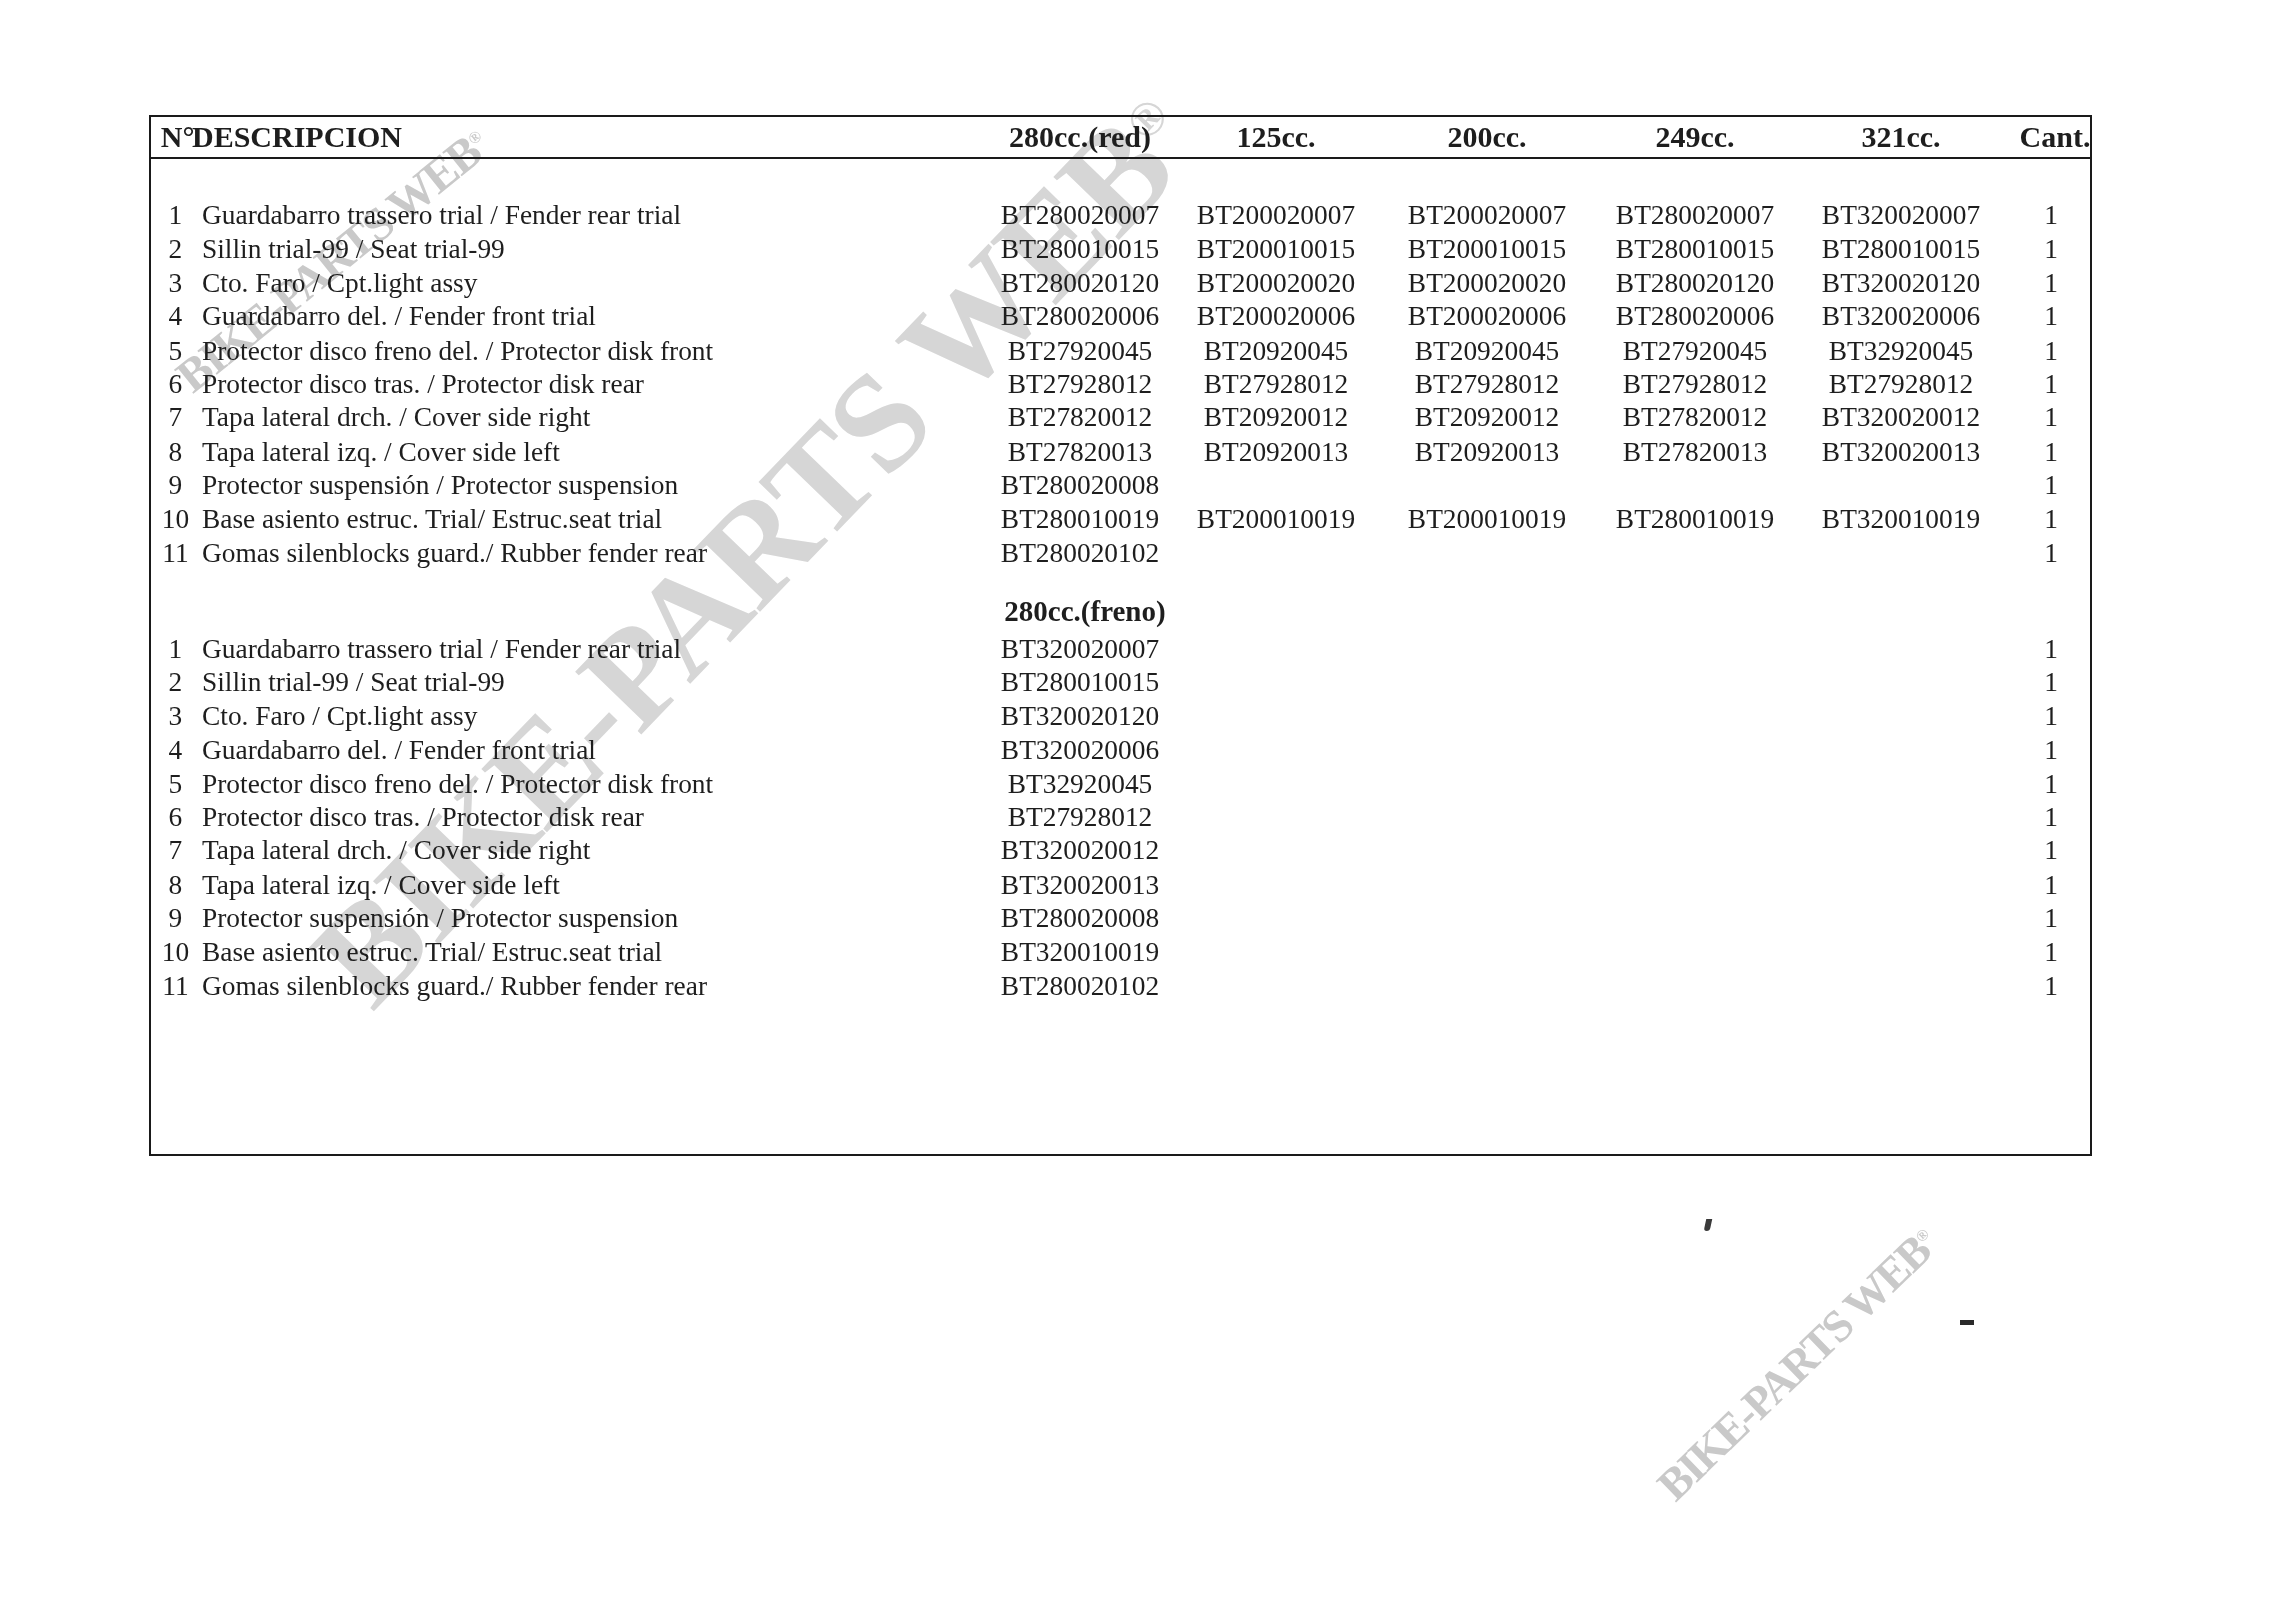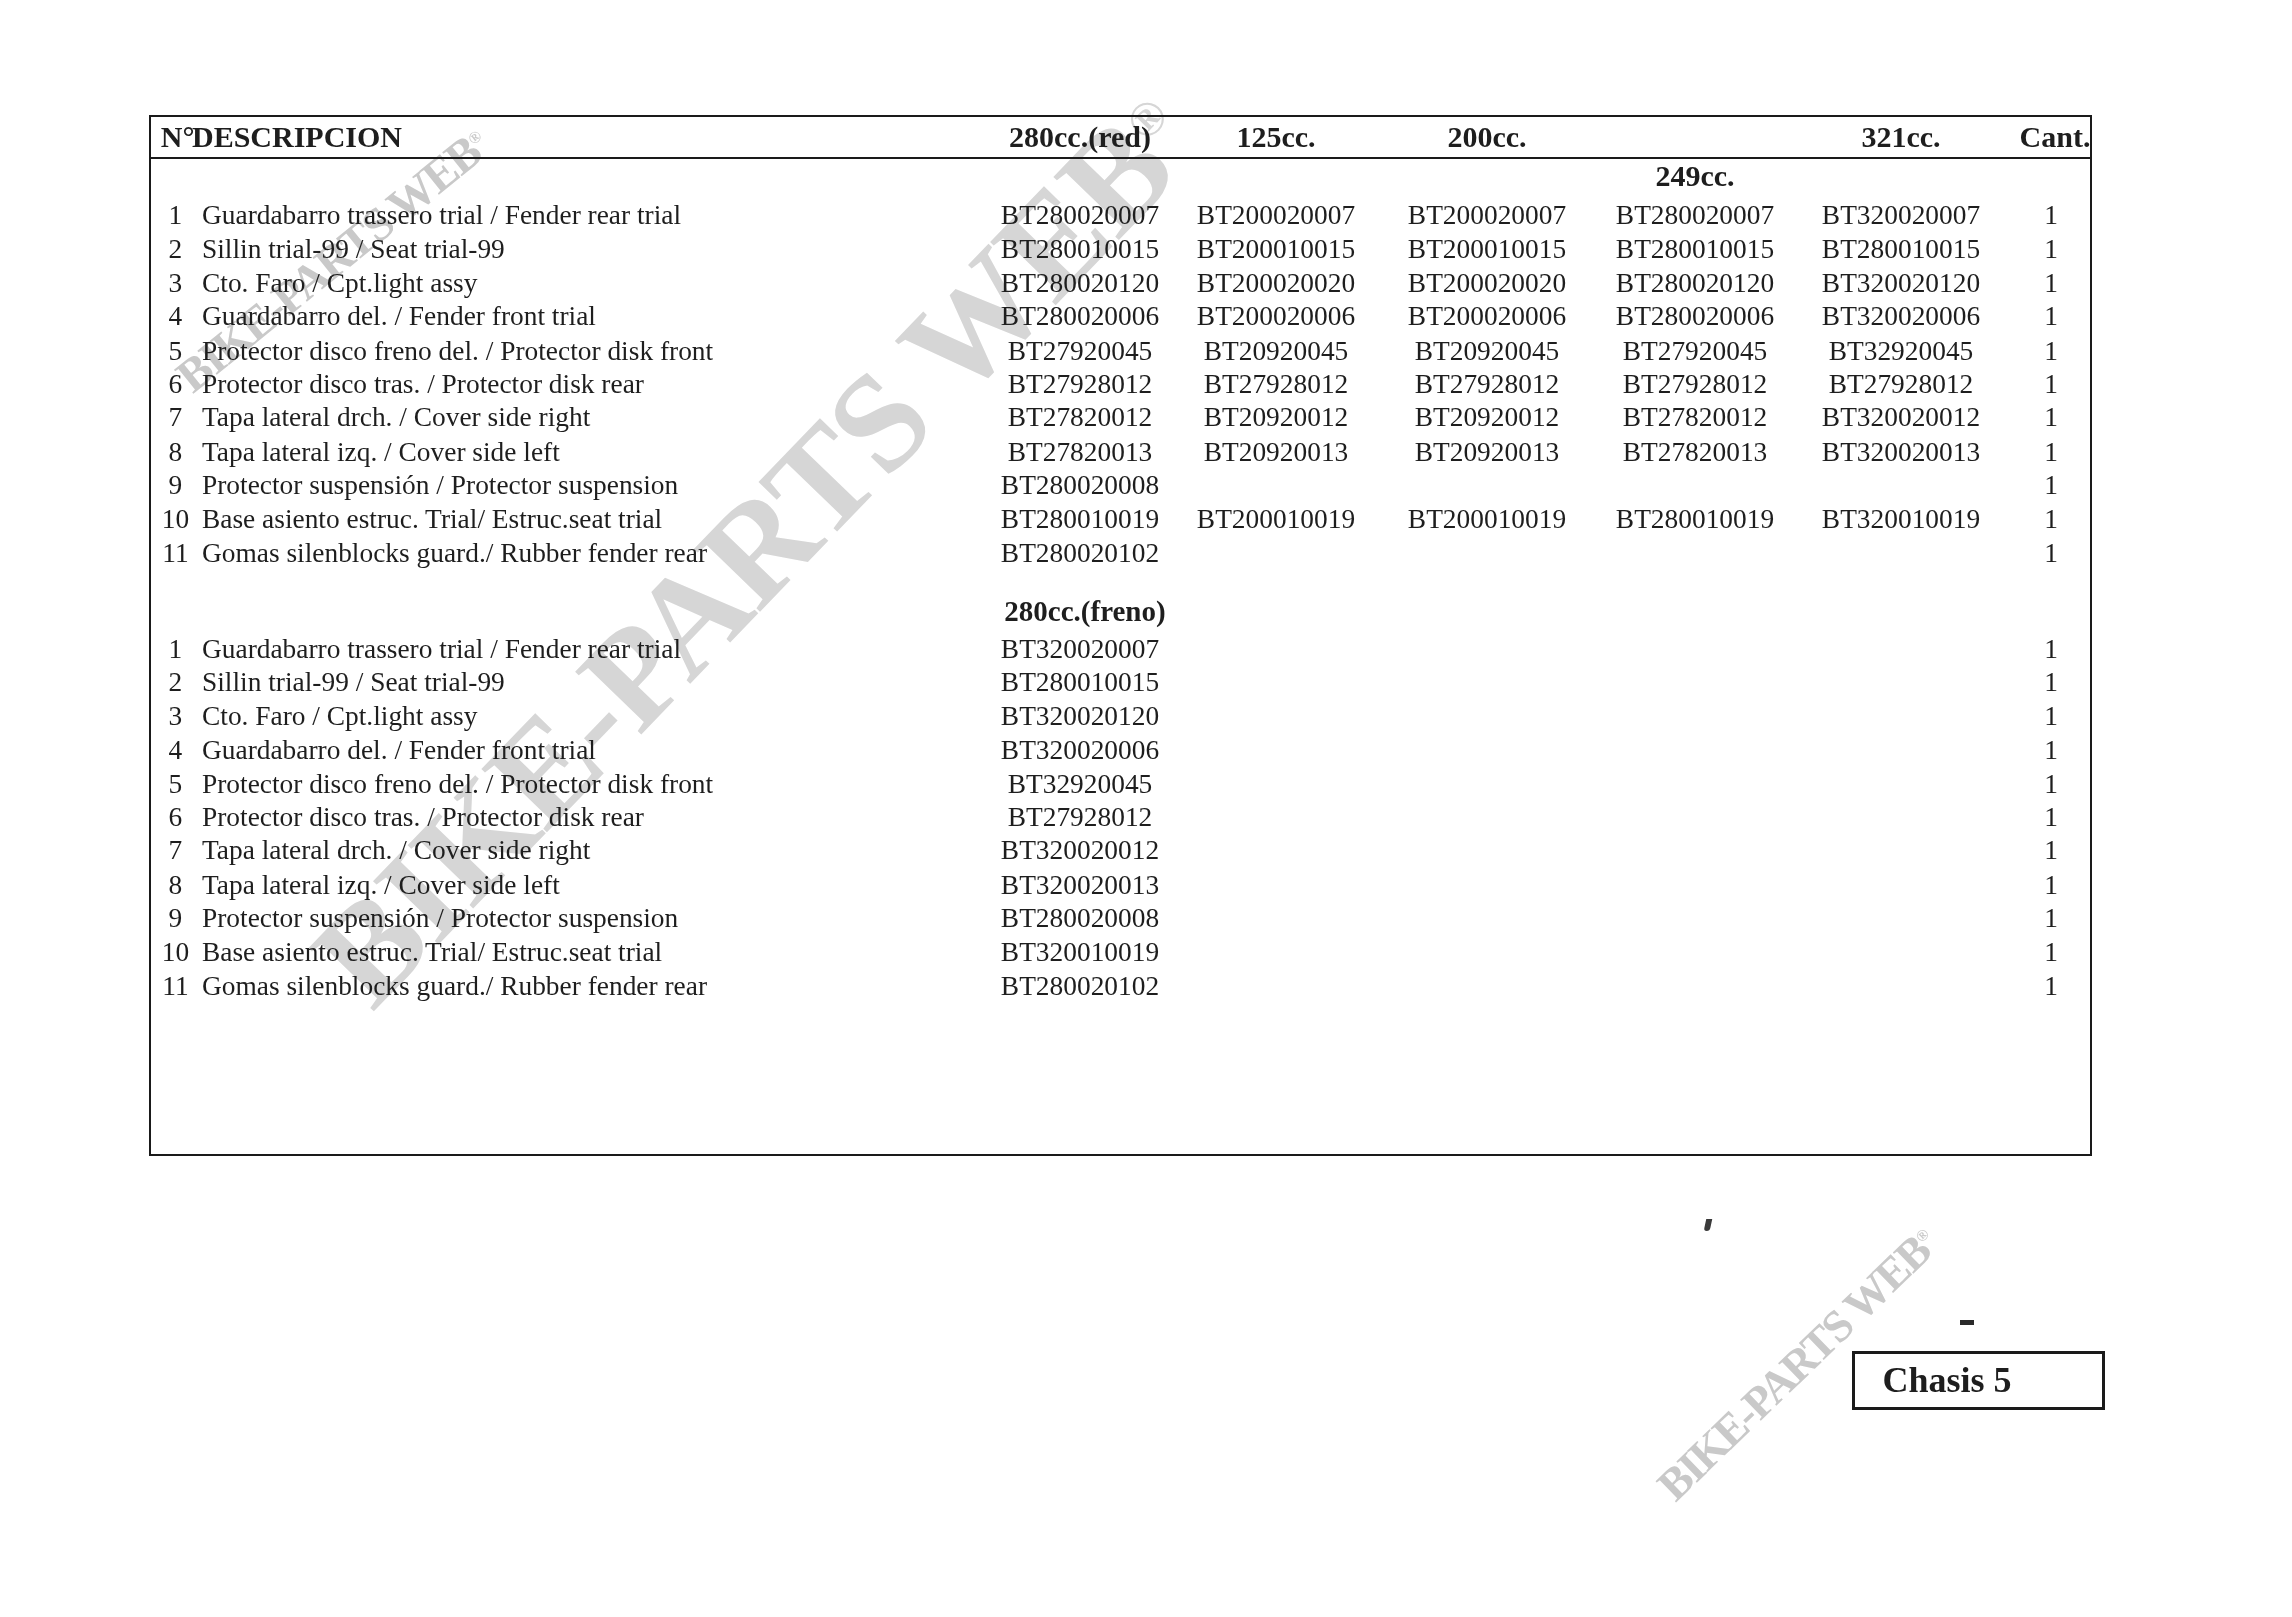--- a/index.html
+++ b/index.html
@@ -55,21 +55,21 @@
     font-size:30px;
     line-height:39px;
   }
   .thead span{position:absolute;top:0;}
   .h-num{left:9.8px;}
   .h-desc{left:41px;}
   .ccol{transform:translateX(-50%);}
   .x-red{left:929px;text-align:right;}
   .x-125{left:1125px;}
   .x-200{left:1336px;}
-  .x-249{left:1544px;margin-top:39px;}
+  .x-249{left:1544px;}
   .x-321{left:1750px;}
   .h-qty{left:1904px;transform:translateX(-50%);}
   
   .trow{
     position:absolute;left:0;right:0;
     height:33px;line-height:33px;
     font-size:27.4px;
   }
   .trow span{position:absolute;top:0;white-space:nowrap;}
   .c-num{left:3.9px;width:41px;text-align:center;}
@@ -298,18 +298,15 @@
           <span class="c-num">11</span>
           <span class="c-desc">Gomas silenblocks guard./ Rubber fender rear</span>
           <span class="c-part" style="left: 929px;">BT280020102</span>
           <span class="c-qty" style="left: 1900px;">1</span>
         </div>
       </div>
   </div>
 
   <div class="comma"></div>
   <div class="dash"></div>
-  <div class="chasis-box">
-    <span>Chasis 5</span>
-  </div>
 
 </div>
 
 
 </body></html>

